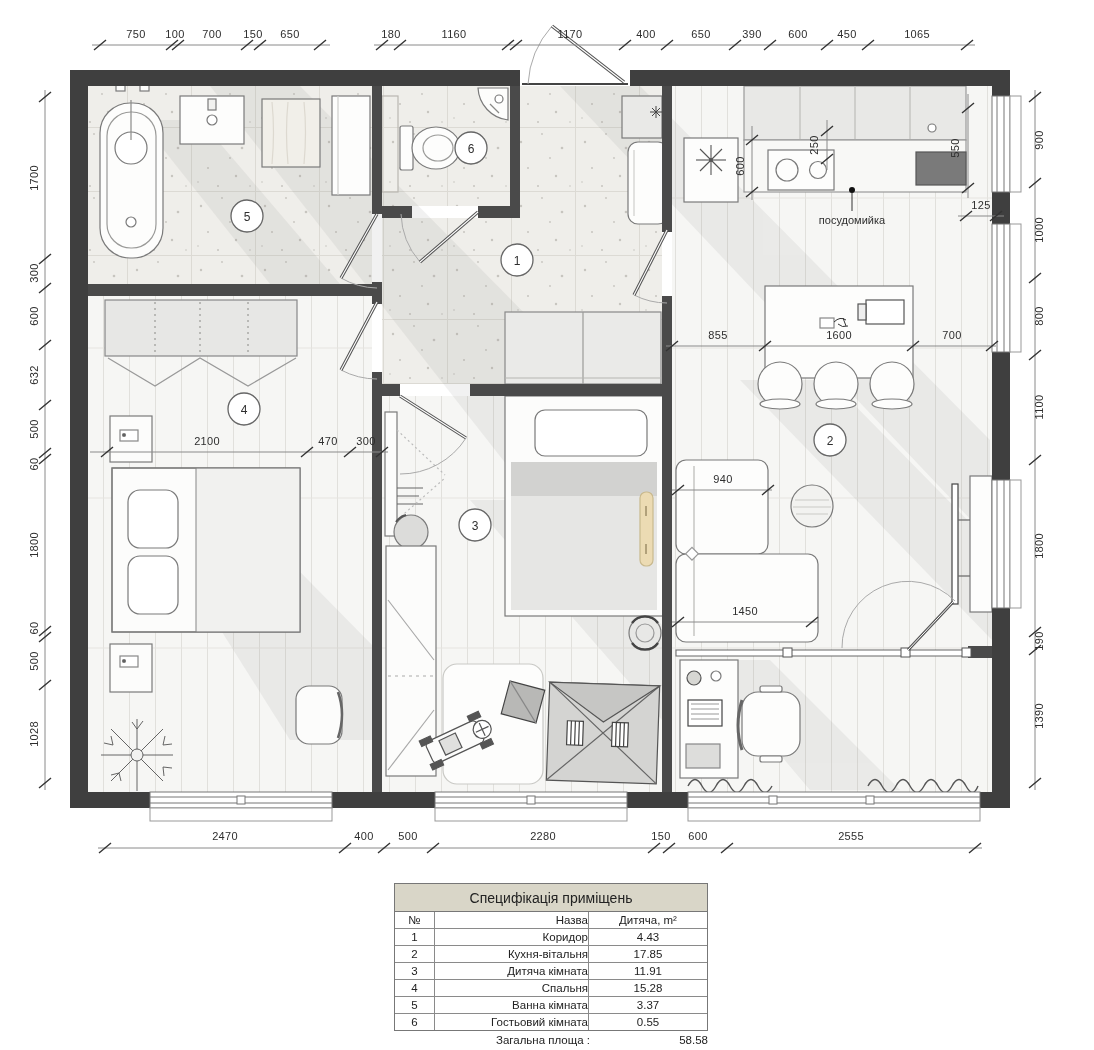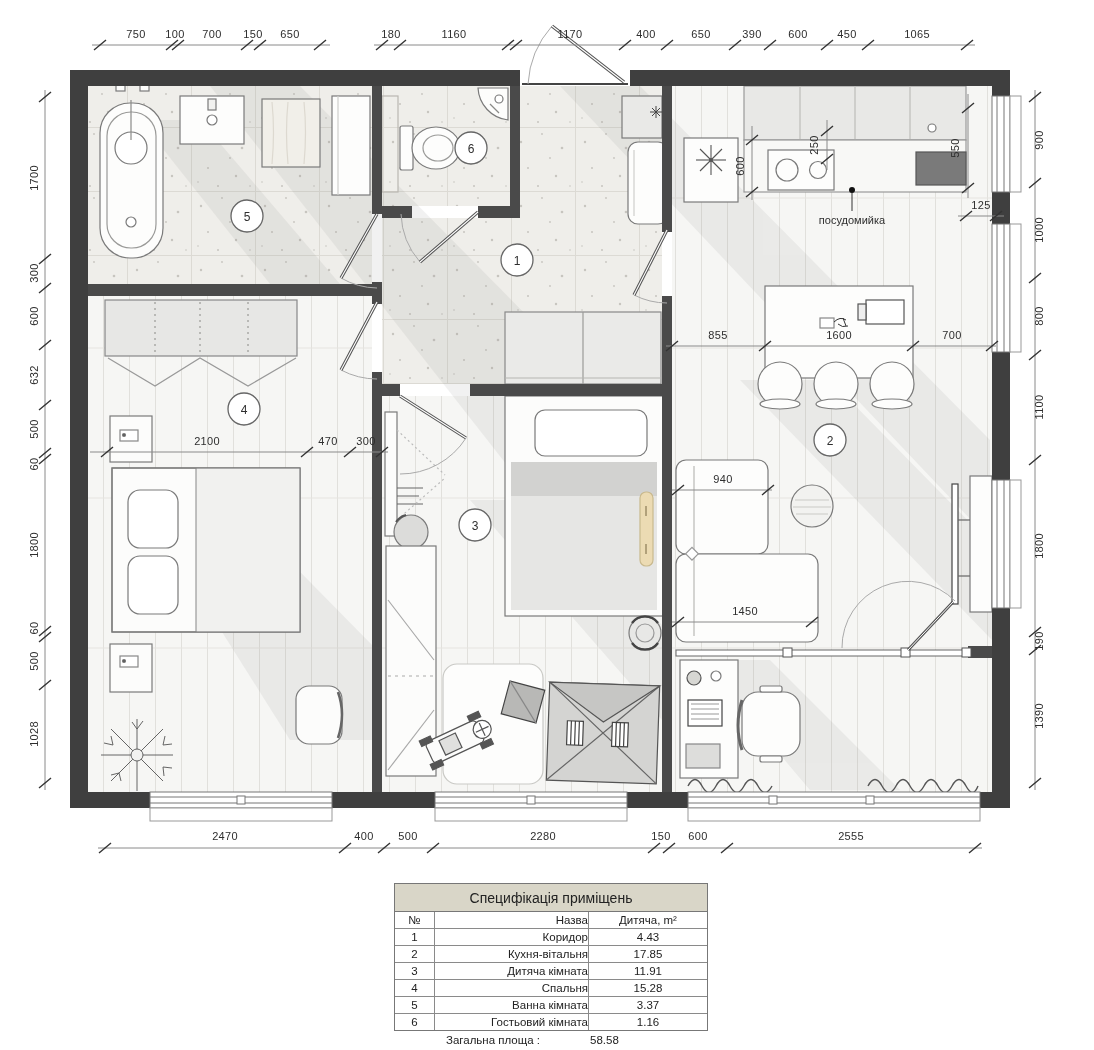--- a/index.html
+++ b/index.html
@@ -18,22 +18,22 @@
   .t-body{border:1px solid #777;border-top:none;}
   .row{display:grid;grid-template-columns:40px 1fr 118px;}
   .row > div{border-right:1px solid #8a8a8a;border-bottom:1px solid #8a8a8a;
              padding:2px 0 1px 0;line-height:13px;}
   .row > div:last-child{border-right:none;}
   .t-body .row:last-child > div{border-bottom:none;}
   .c-num{text-align:center;}
   .c-name{text-align:right;padding-left:9px !important;}
   .c-area{text-align:center;}
   .t-total{display:grid;grid-template-columns:40px 1fr 118px;padding-top:3px;}
-  .t-total .lab{grid-column:1 / span 2;text-align:center;padding-left:2px;}
-  .t-total .val{text-align:left;}
+  .t-total .lab{grid-column:1 / span 2;text-align:right;padding-left:2px;}
+  .t-total .val{text-align:right;}
 </style>
 </head>
 <body>
 
 <div class="canvas">
 <svg class="plan-svg" width="1094" height="880" viewBox="0 0 1094 880">
   <defs>
     <path id="tk" d="M -6,5 L 6,-5" stroke="#333" stroke-width="1.4"></path>
     <pattern id="wood" width="26" height="150" patternUnits="userSpaceOnUse">
       <rect width="26" height="150" fill="#f6f6f4"></rect>
@@ -563,21 +563,21 @@
       <div class="c-area">15.28</div>
     </div>
     <div class="row">
       <div class="c-num">5</div>
       <div class="c-name">Ванна кімната</div>
       <div class="c-area">3.37</div>
     </div>
     <div class="row">
       <div class="c-num">6</div>
       <div class="c-name">Гостьовий кімната</div>
-      <div class="c-area">1.16</div>
+      <div class="c-area">0.55</div>
     </div>
   </div>
   <div class="t-total">
     <div class="lab">Загальна площа :</div>
     <div class="val">58.58</div>
   </div>
 </div>
 </div>
 
 </body></html>

